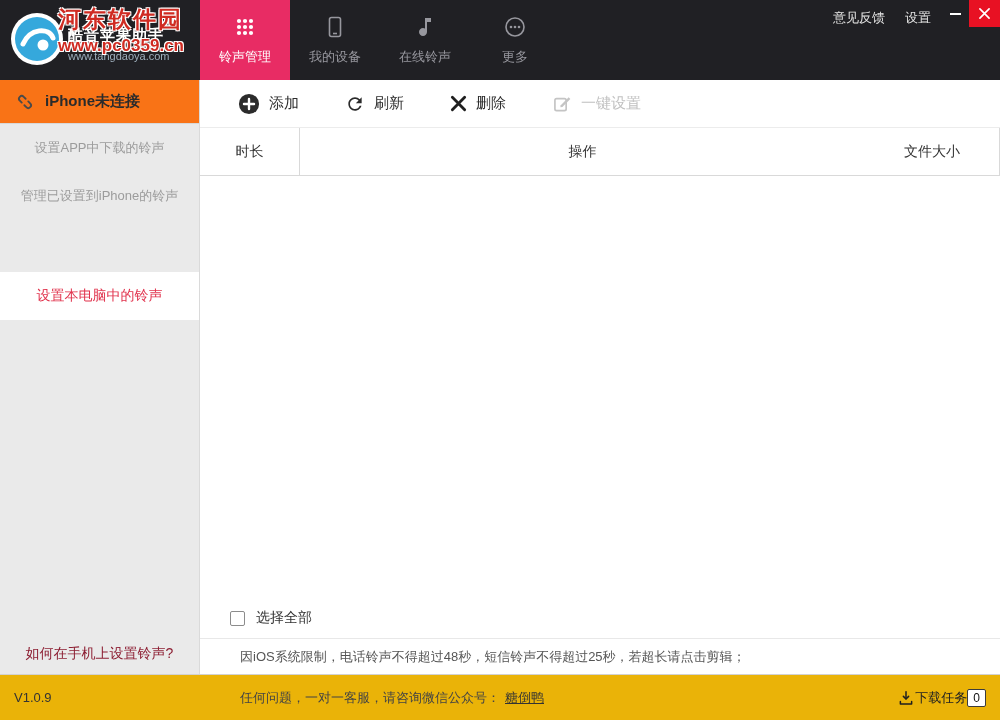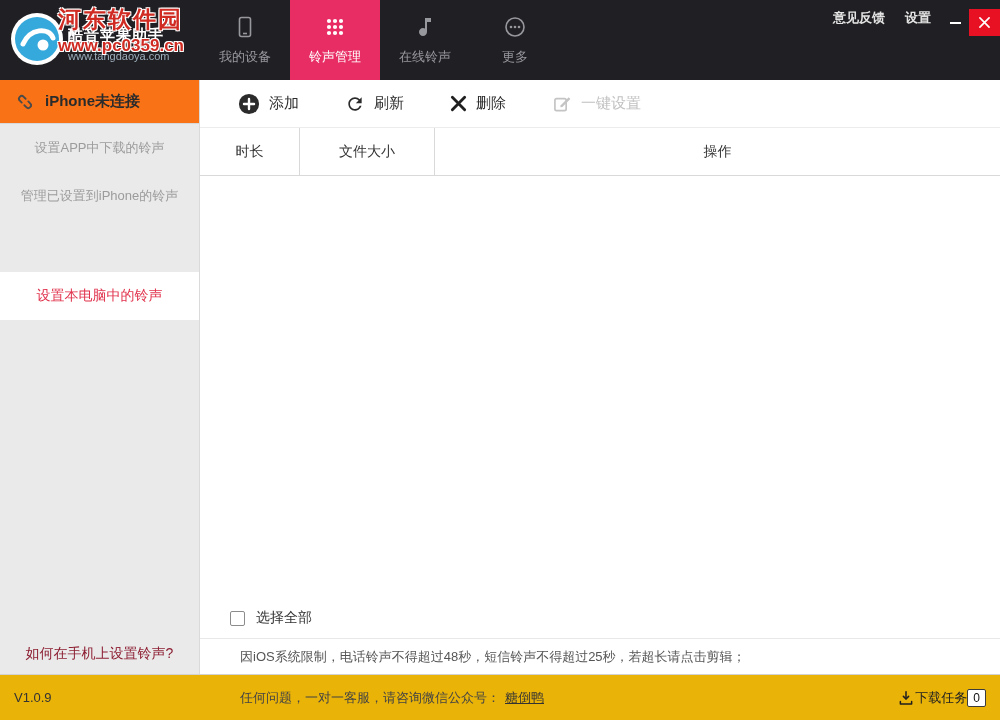--- a/index.html
+++ b/index.html
@@ -18,21 +18,21 @@
     text-shadow:-1px -1px 0 #fff,1px -1px 0 #fff,-1px 1px 0 #fff,1px 1px 0 #fff; }
   .wm2 { font-size:17px; font-weight:bold; color:#cf2b22; margin-top:1px;
     text-shadow:-1px -1px 0 #fff,1px -1px 0 #fff,-1px 1px 0 #fff,1px 1px 0 #fff; }
 
   .nav-tabs { position:absolute; left:200px; top:0; height:80px; display:flex; }
   .tab { width:90px; height:80px; display:flex; flex-direction:column; align-items:center;
     justify-content:center; gap:9px; color:#97979e; cursor:pointer; }
   .tab .tab-label { font-size:13px; }
   .tab.active { background:#e82c64; color:#fff; }
 
-  .titlebar-right { position:absolute; top:0; right:0; display:flex; align-items:flex-end;font-weight:bold; }
+  .titlebar-right { position:absolute; top:0; right:0; display:flex; align-items:flex-start; }
   .tb-link { font-size:13px; color:#e3e3e3; padding:9px 10px; cursor:pointer; }
   .win-btn { width:28px; height:27px; display:flex; align-items:center; justify-content:center; cursor:pointer; }
   .win-btn.close { width:31px; background:#e81123; }
   .min-bar { width:11px; height:2px; background:#fff; }
 
   
   .sidebar { position:absolute; left:0; top:80px; width:200px; bottom:46px;
     background:#eaeaea; border-right:1px solid #dadada; }
   .device-row { height:44px; display:flex; align-items:center; gap:9px; padding-left:14px;
     background:#f97316; border-bottom:1px solid #d8d8d8; color:#2b2b2b; font-size:15px; font-weight:bold; }
@@ -98,49 +98,49 @@
       <div class="app-name">酷音苹果助手</div>
       <div class="app-site">www.tangdaoya.com</div>
     </div>
 
     <div class="watermark">
       <div class="wm1">河东软件园</div>
       <div class="wm2">www.pc0359.cn</div>
     </div>
 
     <div class="nav-tabs">
-      <div class="tab">
-        <span>
-          <svg width="24" height="24" viewBox="0 0 24 24" fill="none" stroke="currentColor" stroke-width="1.6">
-            <rect x="6.5" y="2.5" width="11" height="19" rx="2"></rect>
-            <line x1="10" y1="18.5" x2="14" y2="18.5"></line>
-          </svg>
-        </span>
-        <span class="tab-label">我的设备</span>
-      </div>
-
       <div class="tab active">
         <span>
           <svg width="24" height="24" viewBox="0 0 24 24" fill="currentColor">
             <circle cx="6" cy="6" r="2.1"></circle>
               <circle cx="12" cy="6" r="2.1"></circle>
               <circle cx="18" cy="6" r="2.1"></circle>
             <circle cx="6" cy="12" r="2.1"></circle>
               <circle cx="12" cy="12" r="2.1"></circle>
               <circle cx="18" cy="12" r="2.1"></circle>
             <circle cx="6" cy="18" r="2.1"></circle>
               <circle cx="12" cy="18" r="2.1"></circle>
               <circle cx="18" cy="18" r="2.1"></circle>
           </svg>
         </span>
         <span class="tab-label">铃声管理</span>
       </div>
 
       <div class="tab">
         <span>
+          <svg width="24" height="24" viewBox="0 0 24 24" fill="none" stroke="currentColor" stroke-width="1.6">
+            <rect x="6.5" y="2.5" width="11" height="19" rx="2"></rect>
+            <line x1="10" y1="18.5" x2="14" y2="18.5"></line>
+          </svg>
+        </span>
+        <span class="tab-label">我的设备</span>
+      </div>
+
+      <div class="tab">
+        <span>
           <svg width="24" height="24" viewBox="0 0 24 24" fill="currentColor">
             <path d="M12 3v10.55c-.59-.34-1.27-.55-2-.55-2.21 0-4 1.79-4 4s1.79 4 4 4 4-1.79 4-4V7h4V3h-6z"></path>
           </svg>
         </span>
         <span class="tab-label">在线铃声</span>
       </div>
 
       <div class="tab">
         <span>
           <svg width="24" height="24" viewBox="0 0 24 24">
@@ -227,22 +227,22 @@
             <rect x="3.5" y="5.5" width="13.5" height="14.5" rx="2" fill="none" stroke="#c4c4c4" stroke-width="2"></rect>
             <path d="M10.5 13.5 L20 4 l2 2 L12.5 15.5 10 16z" fill="#c4c4c4"></path>
           </svg>
         </span>
         <span>一键设置</span>
       </div>
     </div>
 
     <div class="table-header">
       <div class="th th-duration">时长</div>
+      <div class="th th-op">操作</div>
       <div class="th th-size">文件大小</div>
-      <div class="th th-op">操作</div>
     </div>
 
     <div class="table-body"></div>
 
     <div class="select-all-row">
       <span class="checkbox"></span>
       <span class="select-all-label">选择全部</span>
     </div>
 
     <div class="notice">因iOS系统限制，电话铃声不得超过48秒，短信铃声不得超过25秒，若超长请点击剪辑；</div>

